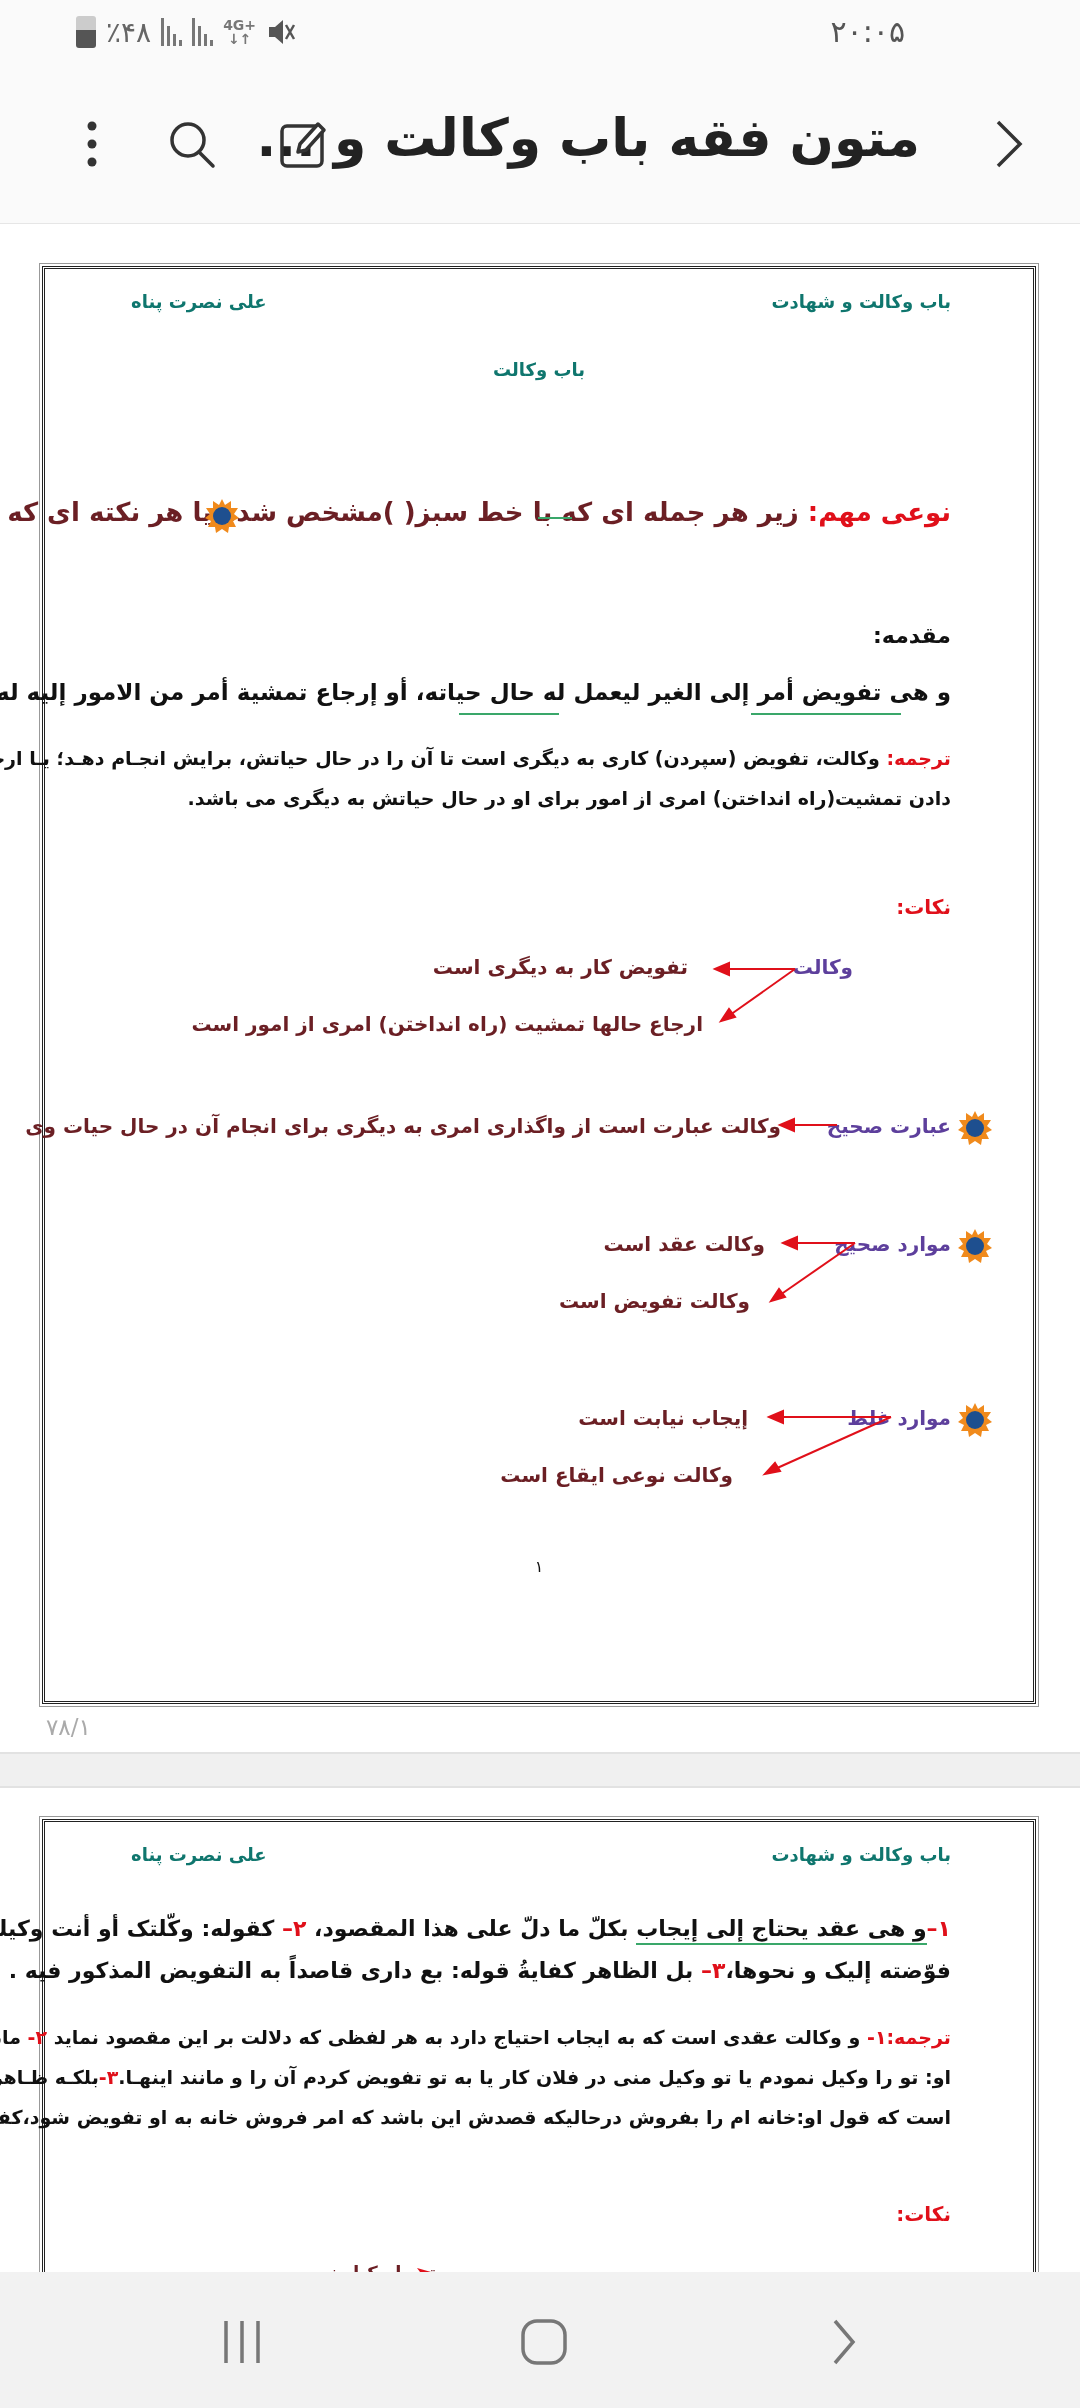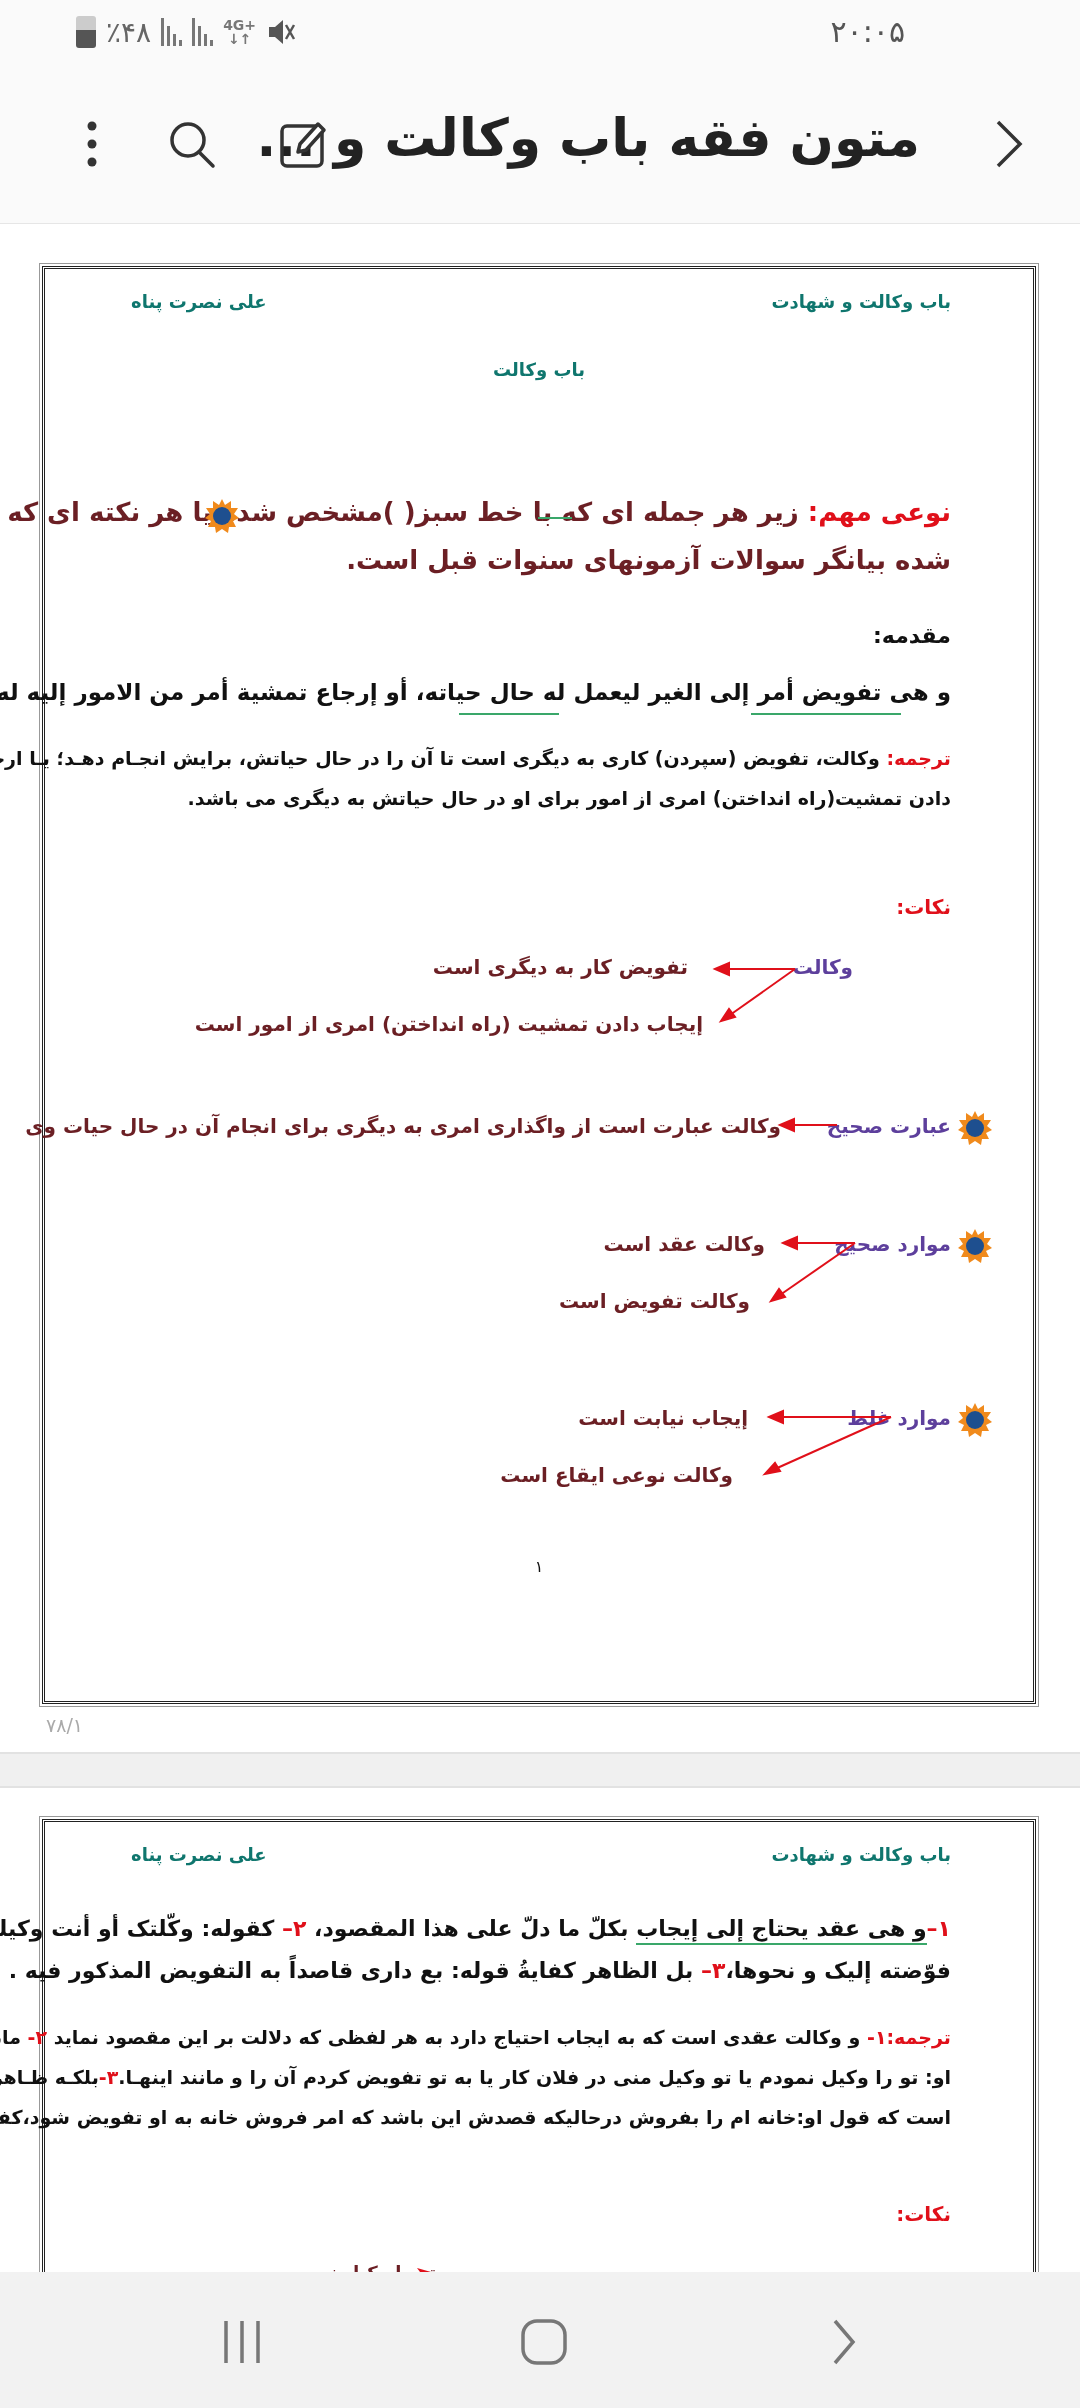--- a/index.html
+++ b/index.html
@@ -18,21 +18,21 @@
   
   .appbar { position: absolute; left: 0; top: 64px; width: 1080px; height: 160px; background: #fafafa; border-bottom: 1px solid #e6e6e6; }
   .appbar-title { position: absolute; right: 160px; top: 44px; font-size: 52px; font-weight: bold; color: #222; direction: rtl; font-family: "DejaVu Sans", sans-serif; }
   .appbar .icon { position: absolute; top: 52px; width: 56px; height: 56px; display: flex; align-items: center; justify-content: center; }
 
   
   .viewer { position: absolute; left: 0; top: 224px; width: 1080px; height: 2048px; background: #ffffff; overflow: hidden; }
   .page { position: absolute; left: 42px; width: 994px; background: #fff; border: 3px double #222; outline: 1px solid #999; outline-offset: 2px; }
   .p1 { top: 42px; height: 1438px; }
   .p2 { top: 1595px; height: 520px; }
-  .page-counter { position: absolute; left: 46px; top: 1490px; font-size: 19px; color: #aaa; direction: rtl; }
+  .page-counter { position: absolute; left: 46px; top: 1490px; font-size: 23px; color: #aaa; direction: rtl; }
   .page-gap { position: absolute; left: 0; top: 1528px; width: 1080px; height: 36px; background: #f0f0f0; border-top: 2px solid #e2e2e2; border-bottom: 2px solid #e2e2e2; }
 
   .txt { position: absolute; direction: rtl; white-space: nowrap; font-family: "DejaVu Sans", sans-serif; }
   .hdr { font-size: 18px; font-weight: bold; color: #0f766e; letter-spacing: -0.5px; }
   .bold { font-weight: bold; }
   .maroon { color: #6b1f24; }
   .red { color: #e0101a; }
   .purple { color: #5d3f9c; }
   .black { color: #111; }
   .green-ul { border-bottom: 2px solid #3aa76a; padding-bottom: 2px; }
@@ -110,39 +110,38 @@
       <span class="red">نوعی مهم:</span>
       <span class="maroon">زیر هر جمله ای که با خط سبز(      )مشخص شده یا هر نکته ای که با     مشخص</span>
     </div>
     <svg style="position:absolute; left:493px; top:248px;" width="34" height="4">
         <rect width="34" height="2" fill="#3aa76a"></rect>
       </svg>
     <svg class="sun" style="left:160px; top:230px;" viewBox="0 0 34 34">
       <polygon points="17,0 20,6 26,2 26,9 33,9 29,15 34,19 28,22 31,28 24,28 23,34 17,30 11,34 10,28 3,28 6,22 0,19 5,15 1,9 8,9 8,2 14,6" fill="#f08a1c"></polygon>
         <circle cx="17" cy="17" r="9" fill="#1e4f8f"></circle>
     </svg>
-    <div class="txt bold maroon" style="right:82px; top:276px; font-size:26px;">شده بیانگر سوالات آزمونهای سنوات  قبل است.</div>
 
     <div class="txt bold black" style="right:82px; top:354px; font-size:22px;">مقدمه:</div>
 
     <div class="txt bold black" style="right:82px; top:410px; font-size:23px;">و هی تفویض أمر إلی الغیر لیعمل له حال حیاته، أو إرجاع تمشیة أمر من الامور إلیه له حالها .</div>
     <div style="position:absolute; left:706px; top:444px; width:150px; height:2px; background:#3aa76a;"></div>
     <div style="position:absolute; left:414px; top:444px; width:100px; height:2px; background:#3aa76a;"></div>
 
     <div class="txt bold" style="right:82px; top:478px; font-size:19px;">
       <span class="red">ترجمه:</span>
       <span class="black">وکالت، تفویض (سپردن) کاری به دیگری است تا آن را در حال حیاتش، برایش انجـام دهـد؛ یـا ارجـاع</span>
     </div>
     <div class="txt bold black" style="right:82px; top:518px; font-size:19px;">دادن تمشیت(راه انداختن) امری از امور برای او در حال حیاتش به دیگری می باشد.</div>
 
     <div class="txt bold red" style="right:82px; top:626px; font-size:20px;">نکات:</div>
 
     <div class="txt bold purple" style="right:180px; top:686px; font-size:20px;">وکالت</div>
     <div class="txt bold maroon" style="right:345px; top:686px; font-size:20px;">تفویض کار به دیگری است</div>
-    <div class="txt bold maroon" style="right:330px; top:743px; font-size:20px;">إیجاب دادن تمشیت (راه انداختن)  امری از امور است</div>
+    <div class="txt bold maroon" style="right:330px; top:743px; font-size:20px;">ارجاع حالها تمشیت (راه انداختن)  امری از امور است</div>
 
     <svg class="sun" style="left:913px; top:842px;" viewBox="0 0 34 34">
       <polygon points="17,0 20,6 26,2 26,9 33,9 29,15 34,19 28,22 31,28 24,28 23,34 17,30 11,34 10,28 3,28 6,22 0,19 5,15 1,9 8,9 8,2 14,6" fill="#f08a1c"></polygon>
         <circle cx="17" cy="17" r="9" fill="#1e4f8f"></circle>
     </svg>
     <div class="txt bold purple" style="right:82px; top:845px; font-size:20px;">عبارت صحیح</div>
     <div class="txt bold maroon" style="right:252px; top:845px; font-size:20px;">وکالت عبارت است از واگذاری امری به دیگری برای انجام آن در حال حیات وی</div>
 
     <svg class="sun" style="left:913px; top:960px;" viewBox="0 0 34 34">
       <polygon points="17,0 20,6 26,2 26,9 33,9 29,15 34,19 28,22 31,28 24,28 23,34 17,30 11,34 10,28 3,28 6,22 0,19 5,15 1,9 8,9 8,2 14,6" fill="#f08a1c"></polygon>

